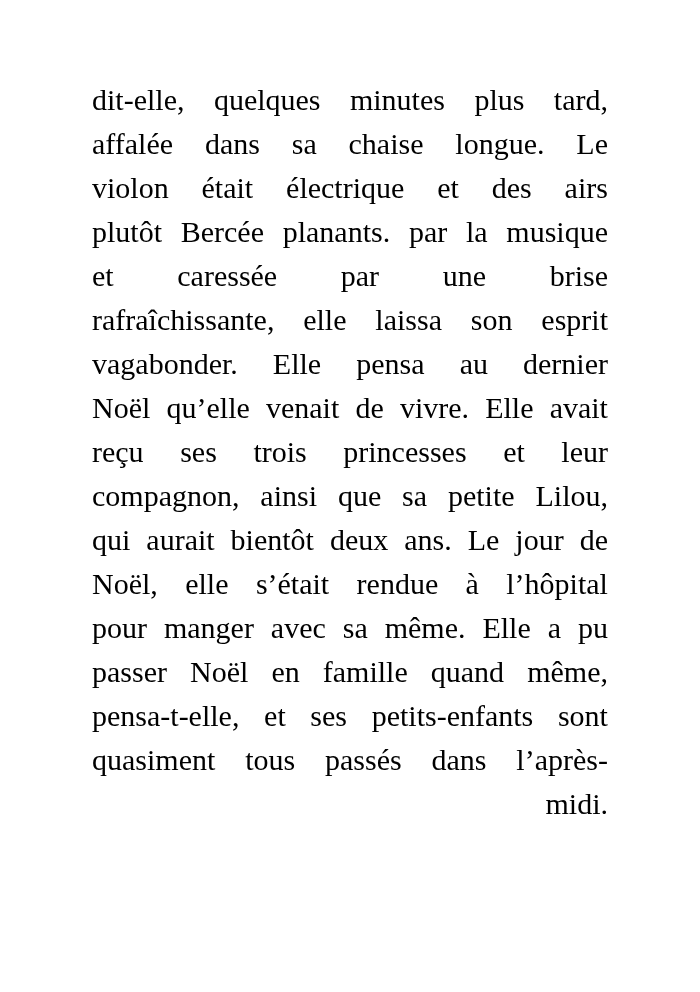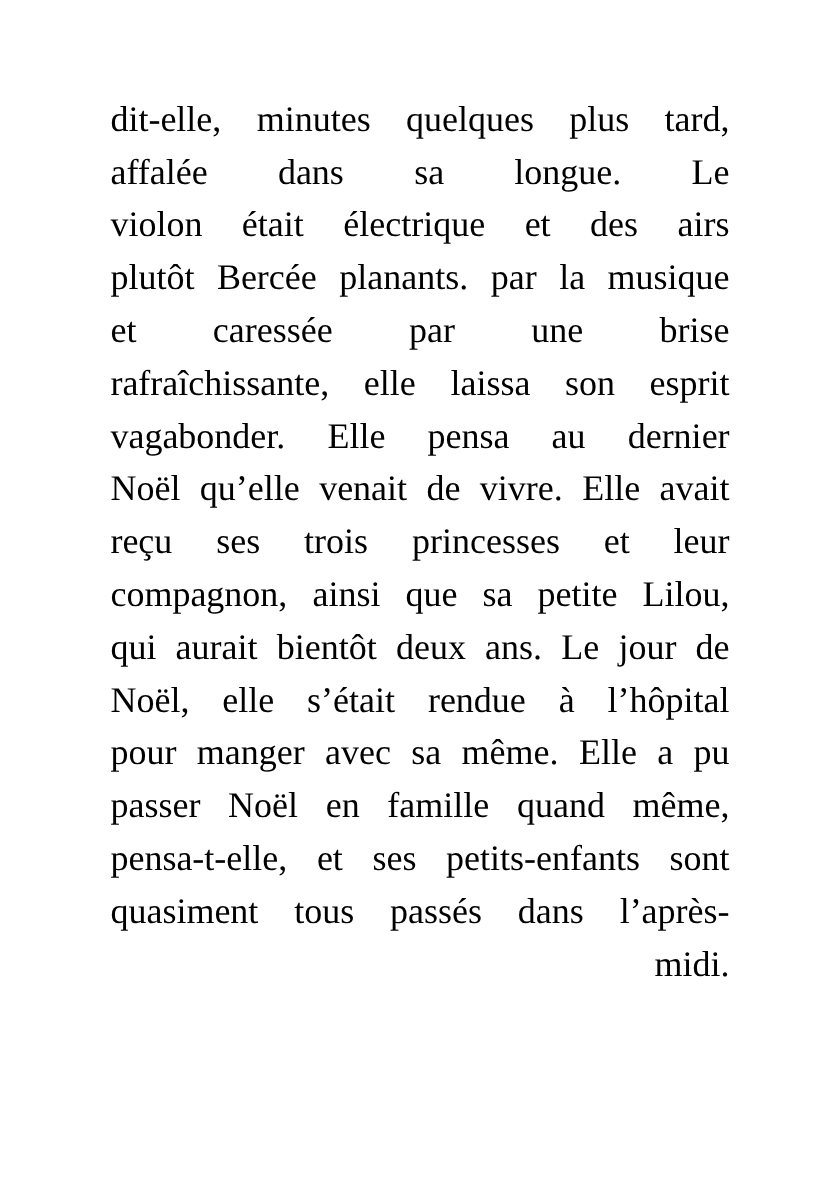--- a/index.html
+++ b/index.html
@@ -66,29 +66,30 @@
 </style>
 </head>
 <body>
 
 <div class="page">
 
   <div class="textblock">
     <div id="lines-host">
         <div class="jline">
           <span class="w">dit-elle,</span>
+          <span class="w">quelques</span>
           <span class="w">minutes</span>
-          <span class="w">quelques</span>
           <span class="w">plus</span>
           <span class="w">tard,</span>
         </div>
         <div class="jline">
           <span class="w">affalée</span>
           <span class="w">dans</span>
           <span class="w">sa</span>
+          <span class="w">chaise</span>
           <span class="w">longue.</span>
           <span class="w">Le</span>
         </div>
         <div class="jline">
           <span class="w">violon</span>
           <span class="w">était</span>
           <span class="w">électrique</span>
           <span class="w">et</span>
           <span class="w">des</span>
           <span class="w">airs</span>

